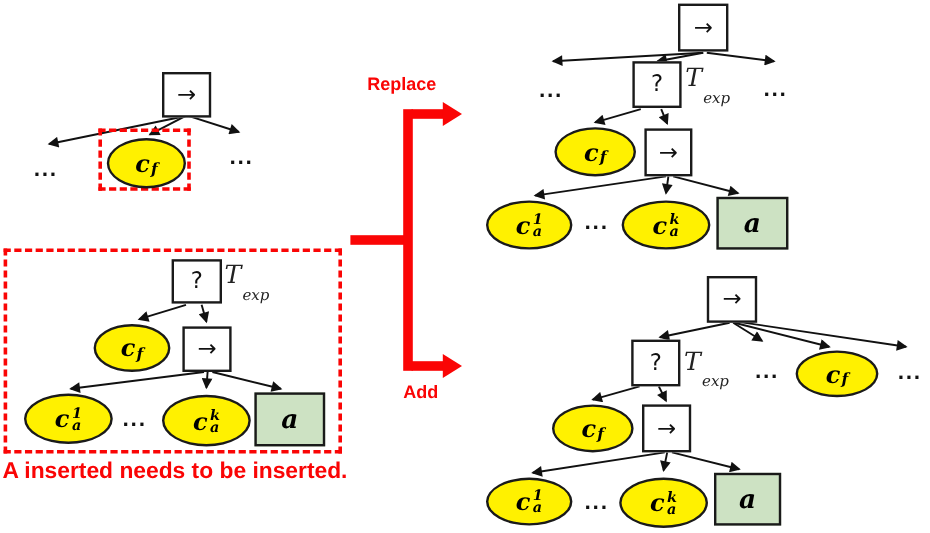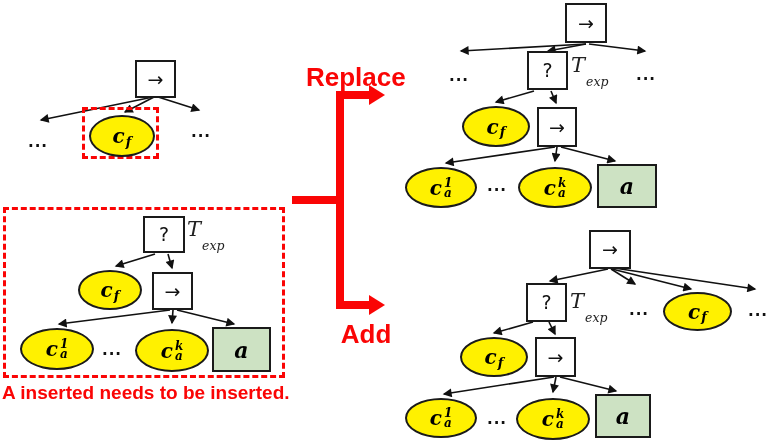--- a/index.html
+++ b/index.html
@@ -47,22 +47,22 @@
     font-family:"DejaVu Serif",serif;font-style:italic;font-weight:normal;
   }
   .tbase{font-size:21px;line-height:1;}
   .tsub{font-size:12.5px;line-height:1;margin-top:21px;margin-left:1px;}
   .dots{
     position:absolute;z-index:3;width:24px;height:18px;text-align:center;
     font-family:"DejaVu Sans",sans-serif;font-weight:bold;font-size:15px;
     letter-spacing:1px;line-height:15px;color:#111;
   }
   .rlabel{
-    position:absolute;z-index:4;color:var(--red);font-weight:bold;font-size:26px;
-    text-align:center;line-height:1.1;
+    position:absolute;z-index:4;color:var(--red);font-weight:bold;font-size:15px;
+    line-height:1.1;
   }
   .caption{
     position:absolute;z-index:4;color:var(--red);font-weight:bold;font-size:19px;
     white-space:nowrap;line-height:1.1;
   }
 </style>
 </head>
 <body>
 
 <div class="canvas">

